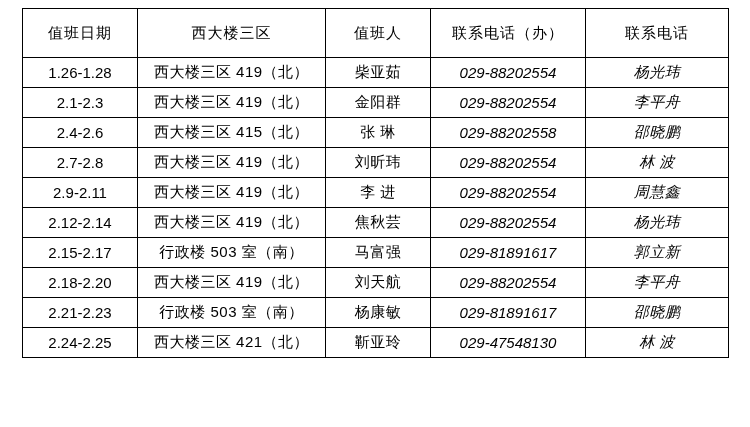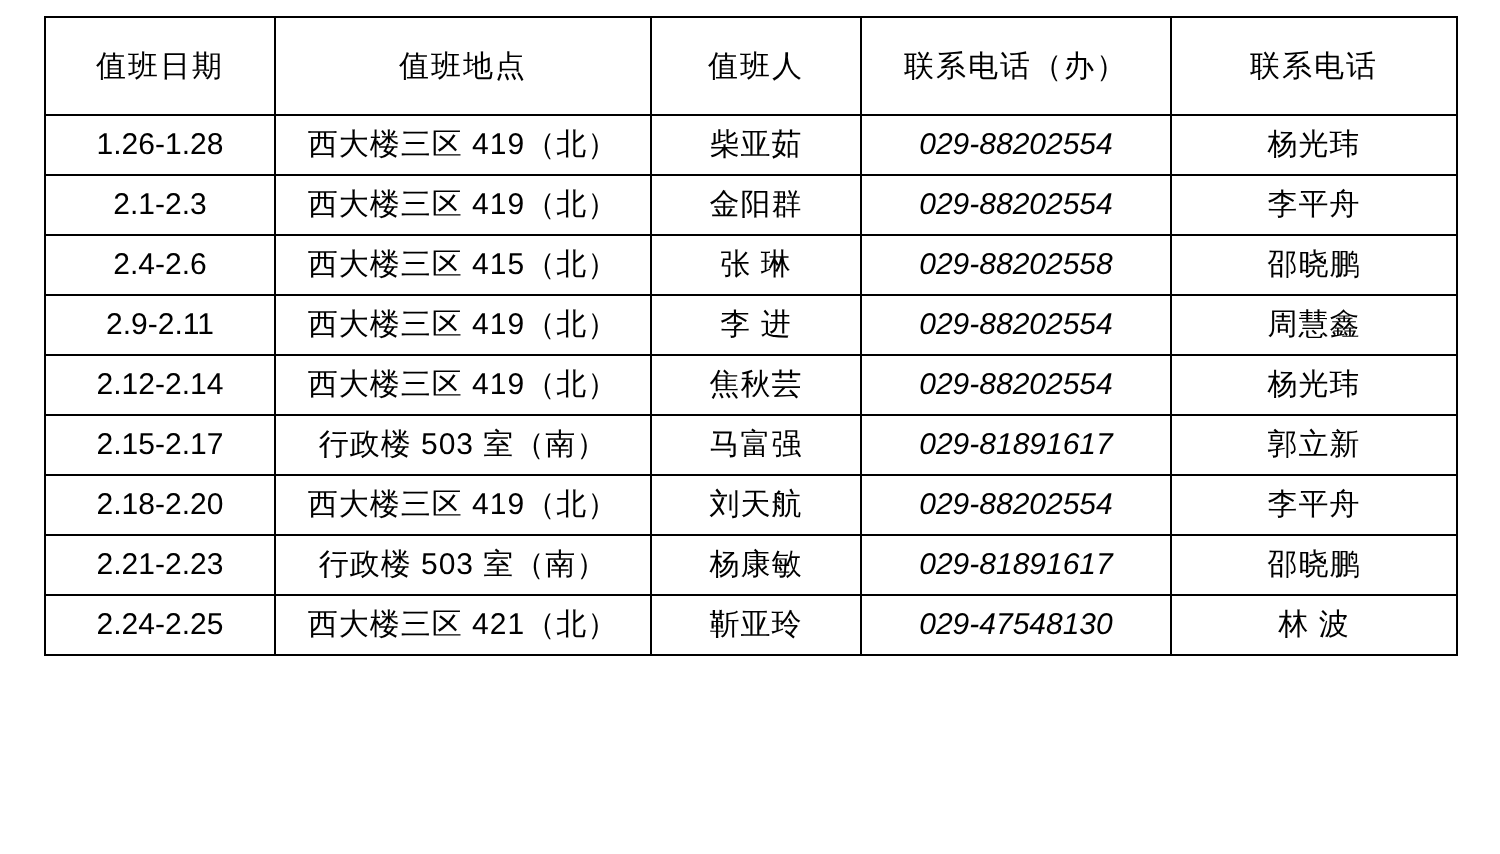--- a/index.html
+++ b/index.html
@@ -48,38 +48,38 @@
   col.c0 { width: 115px; }
   col.c1 { width: 188px; }
   col.c2 { width: 105px; }
   col.c3 { width: 155px; }
   col.c4 { width: 143px; }
 
   .cell-date { letter-spacing: 0px; }
   .cell-place { letter-spacing: 0.5px; }
   .cell-person { letter-spacing: 0.5px; }
   .cell-phone { letter-spacing: 0px; font-style: italic; }
-  .cell-leader { letter-spacing: 0.5px; }
+  .cell-leader { letter-spacing: 0.5px; font-style: italic; }
 </style>
 </head>
 <body>
 
 <div class="sheet">
   <table class="duty-table">
     <colgroup>
       <col class="c0">
         <col class="c1">
         <col class="c2">
         <col class="c3">
         <col class="c4">
     </colgroup>
     <thead>
       <tr>
         <th>值班日期</th>
-        <th>值班地点</th>
+        <th>西大楼三区</th>
         <th>值班人</th>
         <th>联系电话（办）</th>
         <th>联系电话</th>
       </tr>
     </thead>
     <tbody>
       <tr>
         <td class="cell-date">1.26-1.28</td>
         <td class="cell-place">西大楼三区 419（北）</td>
         <td class="cell-person">柴亚茹</td>
@@ -92,20 +92,27 @@
         <td class="cell-person">金阳群</td>
         <td class="cell-phone">029-88202554</td>
         <td class="cell-leader">李平舟</td>
       </tr>
       <tr>
         <td class="cell-date">2.4-2.6</td>
         <td class="cell-place">西大楼三区 415（北）</td>
         <td class="cell-person">张 琳</td>
         <td class="cell-phone">029-88202558</td>
         <td class="cell-leader">邵晓鹏</td>
+      </tr>
+      <tr>
+        <td class="cell-date">2.7-2.8</td>
+        <td class="cell-place">西大楼三区 419（北）</td>
+        <td class="cell-person">刘昕玮</td>
+        <td class="cell-phone">029-88202554</td>
+        <td class="cell-leader">林 波</td>
       </tr>
       <tr>
         <td class="cell-date">2.9-2.11</td>
         <td class="cell-place">西大楼三区 419（北）</td>
         <td class="cell-person">李 进</td>
         <td class="cell-phone">029-88202554</td>
         <td class="cell-leader">周慧鑫</td>
       </tr>
       <tr>
         <td class="cell-date">2.12-2.14</td>

